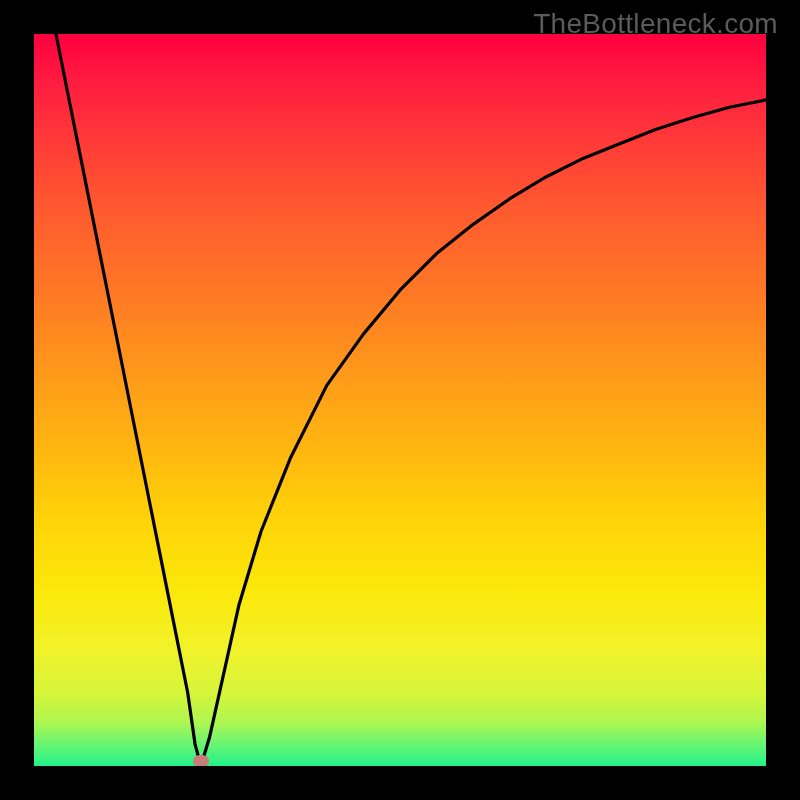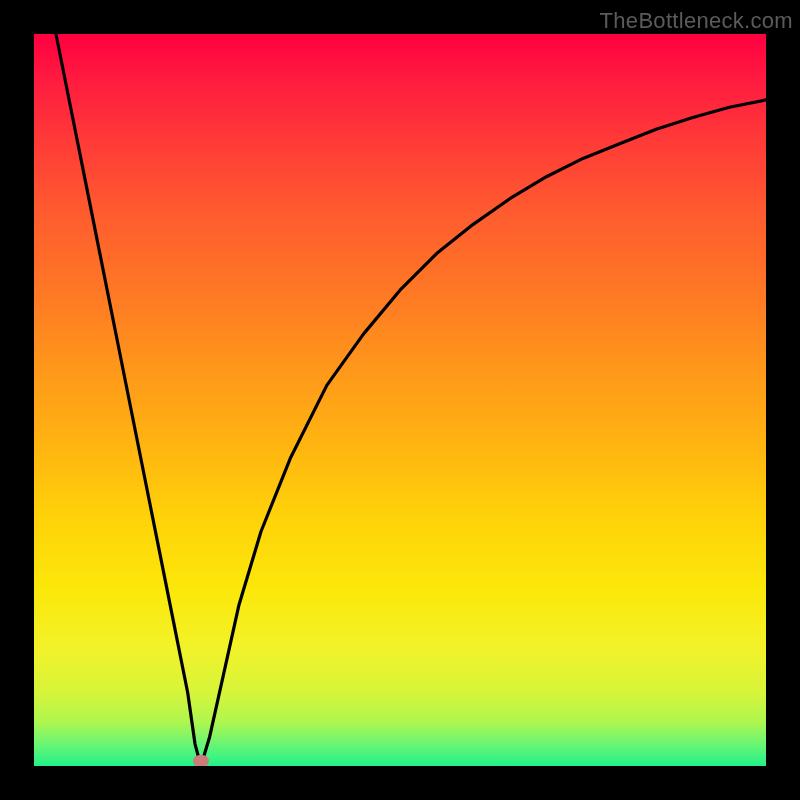--- a/index.html
+++ b/index.html
@@ -48,23 +48,23 @@
   }
   .curve-svg {
     position: absolute;
     inset: 0;
     width: 100%;
     height: 100%;
   }
   .watermark {
     position: absolute;
     top: 8px;
-    right: 7px;
+    right: 22px;
     color: #5b5b5b;
-    font-size: 22px;
+    font-size: 28px;
     font-weight: 400;
     letter-spacing: 0.3px;
   }
   .marker {
     position: absolute;
     background: #c97c78;
     border-radius: 50% / 60%;
     transform: translate(-50%, -50%);
   }
 </style>

